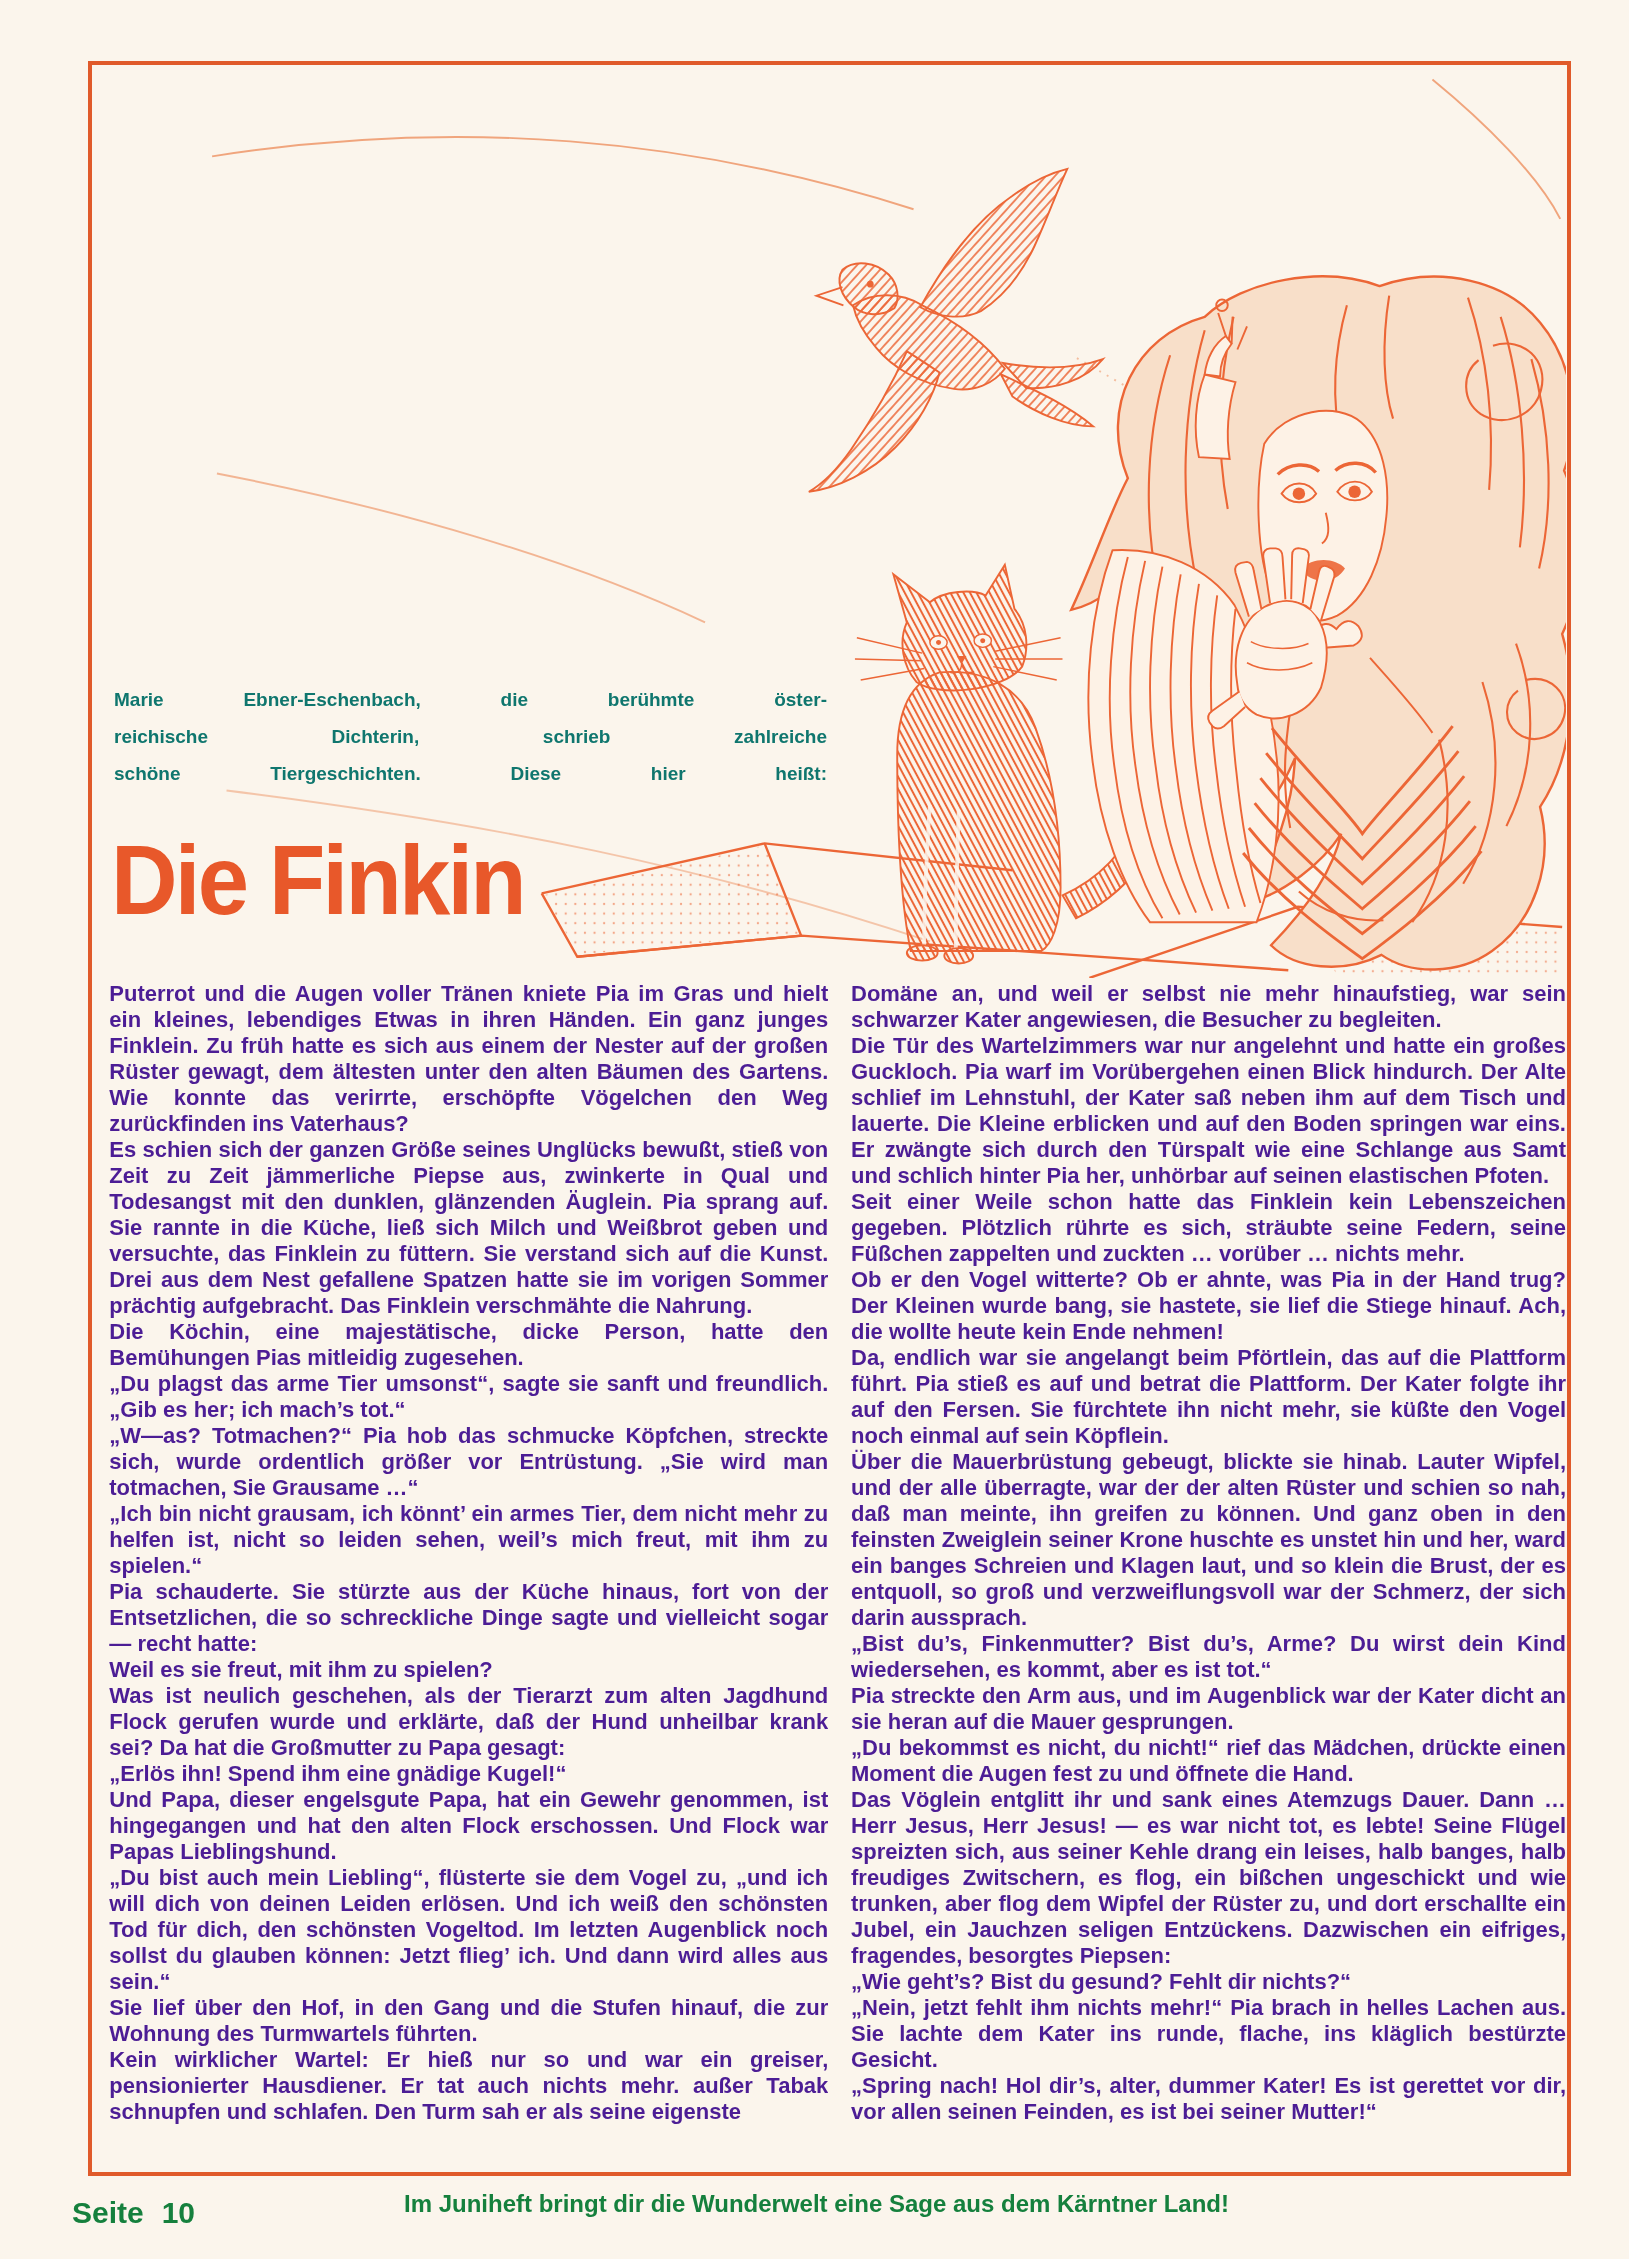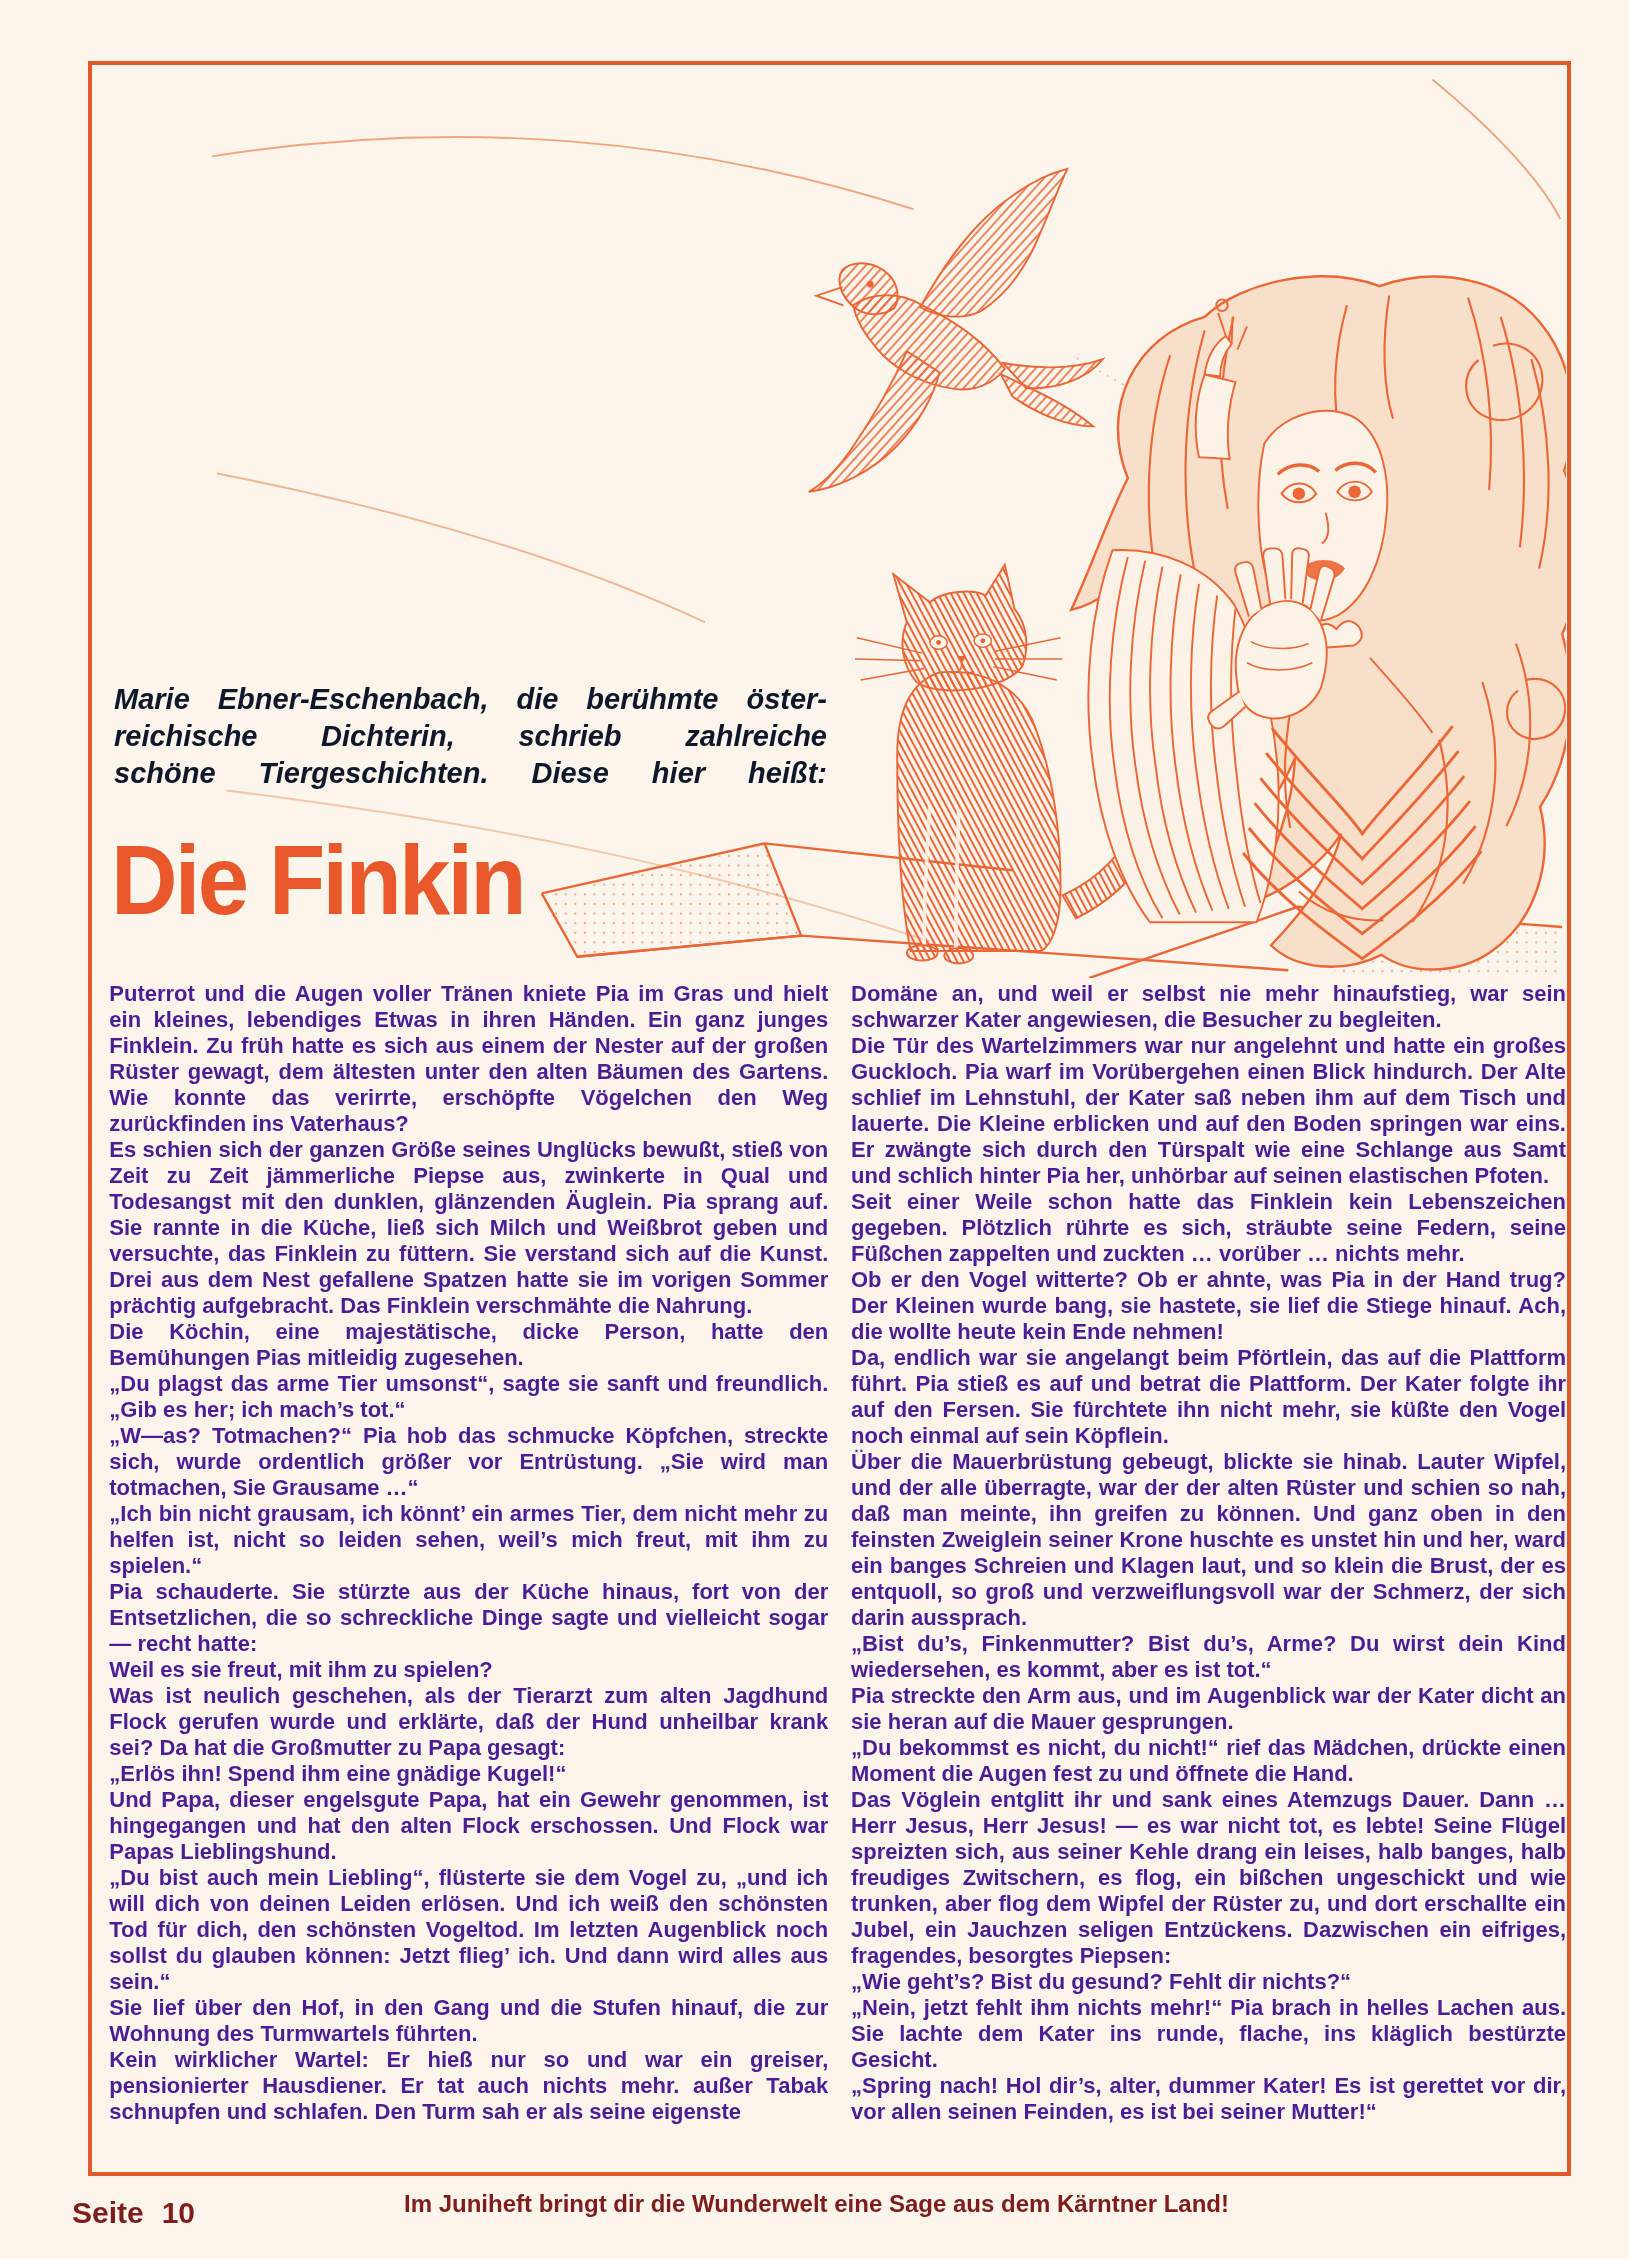--- a/index.html
+++ b/index.html
@@ -21,25 +21,24 @@
   .illus {
     position: absolute;
     left: 0; top: 0;
     width: 1474px; height: 913px;
     pointer-events: none;
   }
   .intro {
     position: absolute;
     left: 22px; top: 616px;
     width: 713px;
-    color: #0f172a;
-    font-weight: bold;
-    font-size: 29px;
+    color: #0f766e;
+    font-weight: bold;
+    font-size: 19px;
     line-height: 37px;
-    font-style: italic;
   }
   .intro-line { text-align: justify; text-align-last: justify; }
   .title {
     position: absolute;
     left: 19px; top: 759px;
     margin: 0;
     color: #e8582a;
     font-weight: bold;
     font-size: 98px;
     letter-spacing: -2.9px;
@@ -59,21 +58,21 @@
     line-height: 26px;
   }
   .col-left  { left: 17.3px; }
   .col-right { left: 759px; width: 715px; }
   .para { text-align: justify; hyphens: none; }
   .footer {
     position: absolute;
     left: 0; top: 2188px;
     width: 1629px;
     height: 67px;
-    color: #7f1d1d;
+    color: #15803d;
   }
   .page-num {
     position: absolute;
     left: 72px; top: 7.7px;
     font-weight: bold;
     font-size: 30px;
     word-spacing: 9.6px;
   }
   .banner {
     position: absolute;

